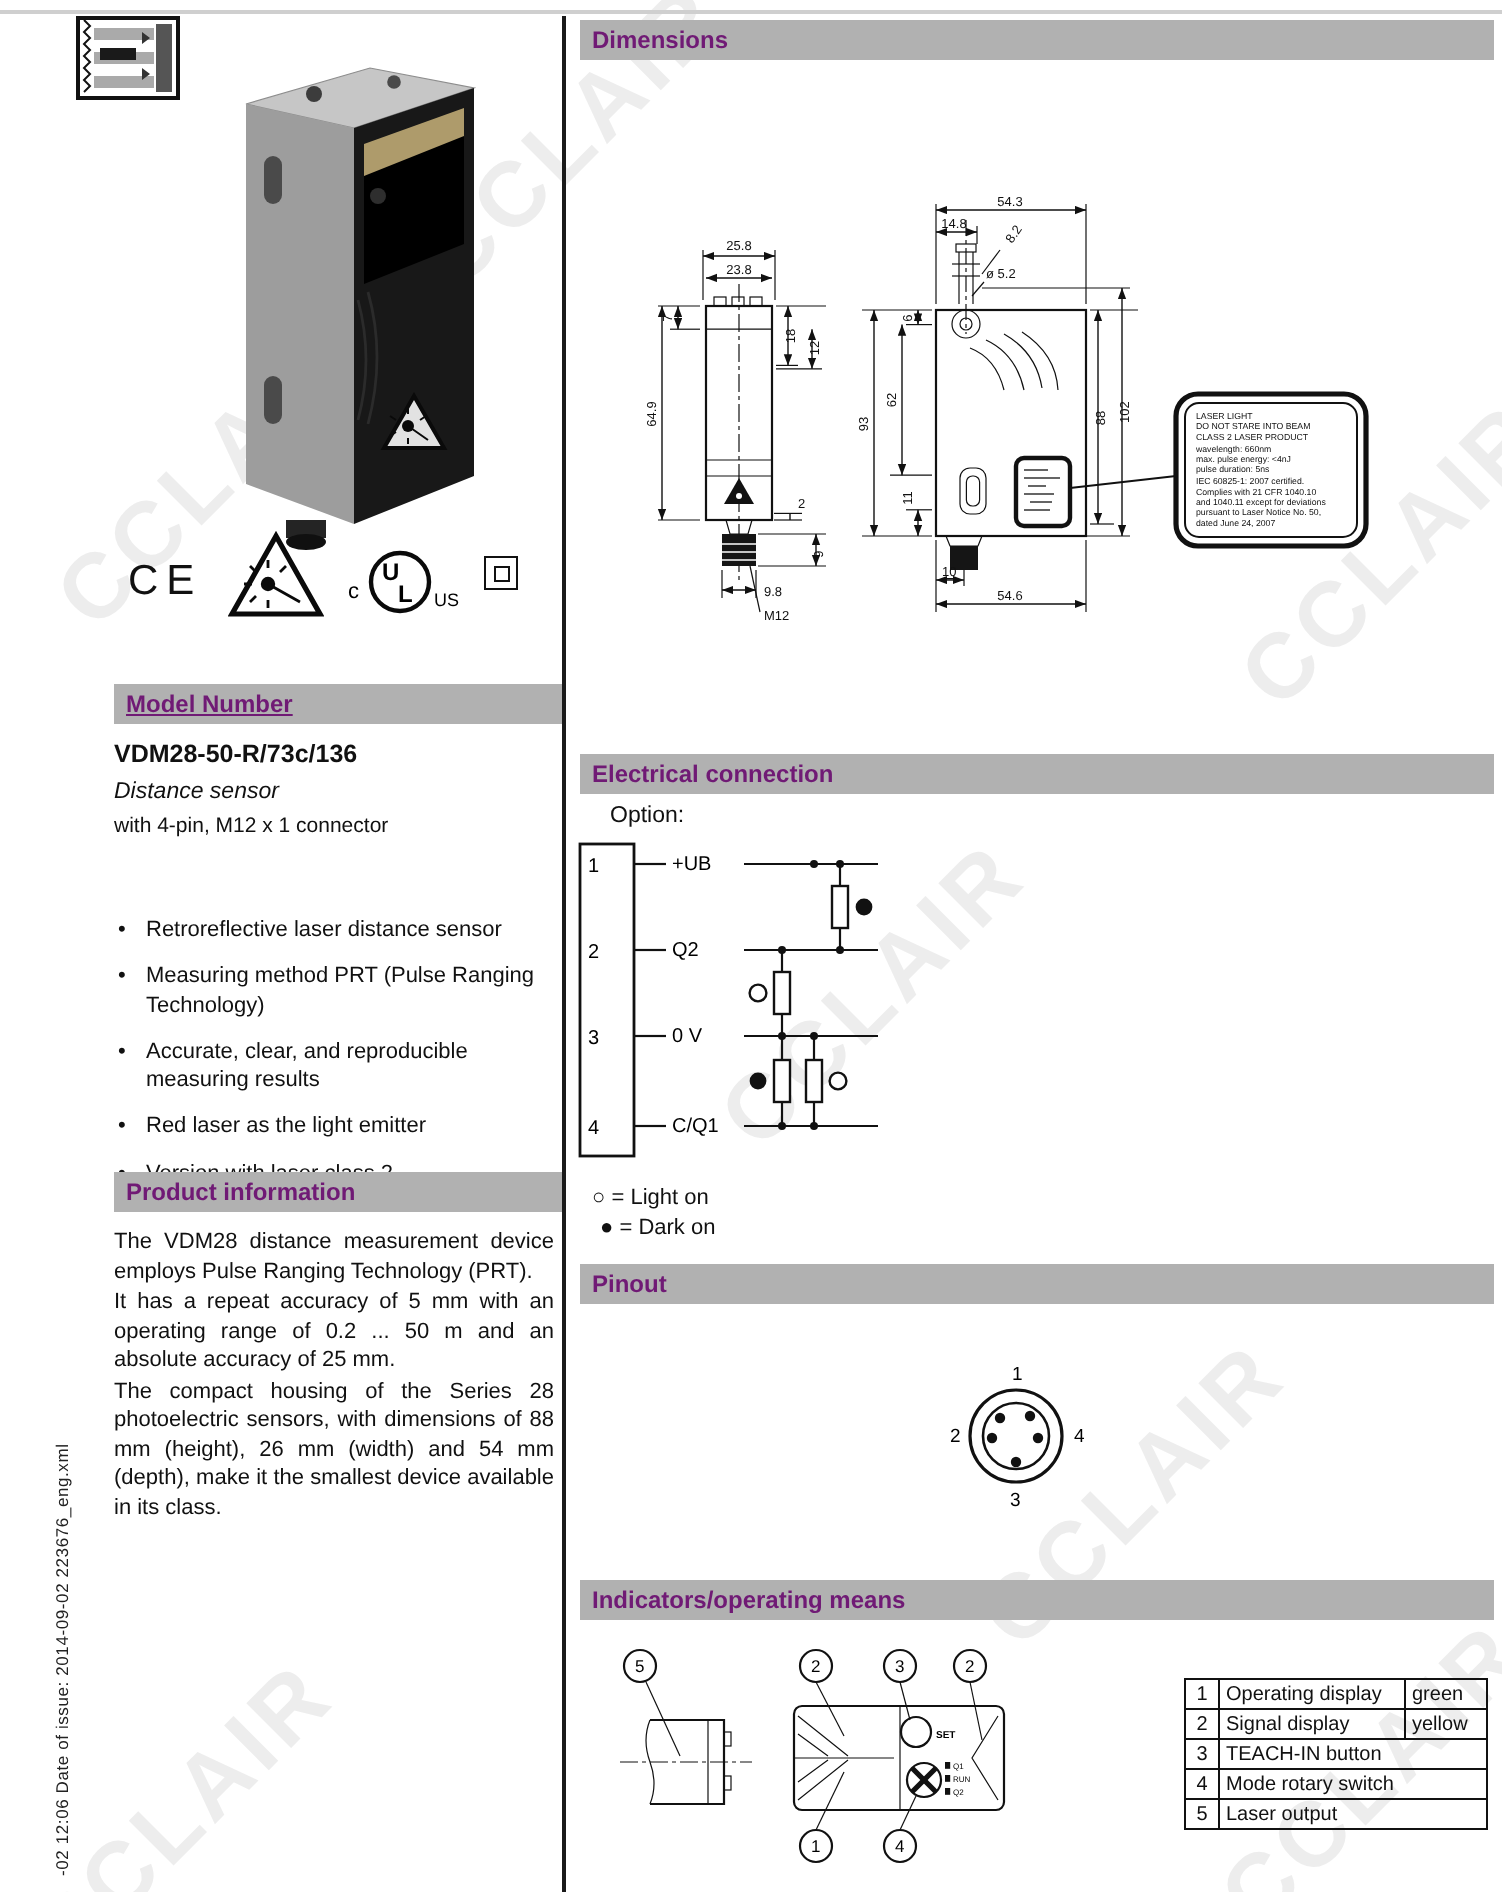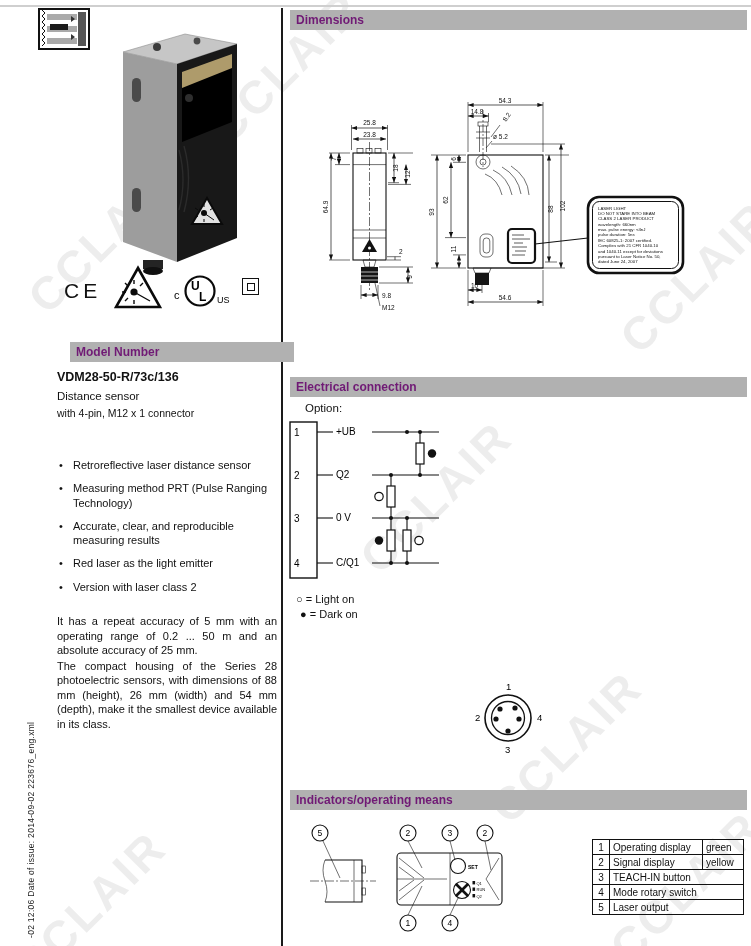--- a/index.html
+++ b/index.html
@@ -91,34 +91,36 @@
       <circle cx="28" cy="18" r="14.5" fill="none" stroke="#0a0a0a" stroke-width="2.2"></circle>
       <text x="19" y="17" font-size="12" font-weight="bold">U</text>
       <text x="27" y="28" font-size="12" font-weight="bold">L</text>
       <text x="45" y="30" font-size="9">US</text>
     </svg>
     <div class="abs sq-outer" style="left:178px;top:13px;">
         <div class="sq-inner"></div>
       </div>
   </div>
 
-  <div class="abs hdr" style="left:70px;top:342px;width:218px;">Model Number</div>
+  <div class="abs hdr" style="left:57px;top:342px;width:218px;text-decoration:underline;">Model Number</div>
   <div class="abs" style="left:57px;top:370px;font-size:12.5px;font-weight:bold;">VDM28-50-R/73c/136</div>
-  <div class="abs" style="left:57px;top:390px;font-size:11.5px;">Distance sensor</div>
+  <div class="abs" style="left:57px;top:390px;font-size:11.5px;font-style:italic;">Distance sensor</div>
   <div class="abs" style="left:57px;top:407px;font-size:10.5px;">with 4-pin, M12 x 1 connector</div>
 
   <ul class="abs feature-list" style="left:57px;top:458px;width:218px;">
     <li>Retroreflective laser distance sensor</li>
     <li>Measuring method PRT (Pulse Ranging Technology)</li>
     <li>Accurate, clear, and reproducible measuring results</li>
     <li>Red laser as the light emitter</li>
     <li>Version with laser class 2</li>
   </ul>
 
+  <div class="abs hdr" style="left:57px;top:586px;width:218px;">Product information</div>
   <div class="abs pinfo" style="left:57px;top:614px;width:220px;">
+    <p>The VDM28 distance measurement device employs Pulse Ranging Technology (PRT).</p>
     <p>It has a repeat accuracy of 5 mm with an operating range of 0.2 ... 50 m and an absolute accuracy of 25 mm.</p>
     <p>The compact housing of the Series 28 photoelectric sensors, with dimensions of 88 mm (height), 26 mm (width) and 54 mm (depth), make it the smallest device available in its class.</p>
   </div>
 
   <span class="vtext" style="left:26px;top:938px;">-02 12:06    Date of issue: 2014-09-02    223676_eng.xml</span>
 
   <div class="abs hdr" style="left:290px;top:10px;width:451px;">Dimensions</div>
 
   <svg class="abs" style="left:287px;top:92px;" width="462" height="290" viewBox="0 0 462 290">
     <defs>
@@ -316,20 +318,21 @@
 
   <div class="abs legend-line" style="left:296px;top:592px;">
     <span>○</span>
     <span>= Light on</span>
   </div>
   <div class="abs legend-line" style="left:300px;top:607px;">
     <span>●</span>
     <span>= Dark on</span>
   </div>
 
+  <div class="abs hdr" style="left:290px;top:632px;width:451px;">Pinout</div>
   <svg class="abs" style="left:458px;top:660px;" width="110" height="110" viewBox="0 0 110 110">
     <circle cx="50" cy="58" r="23" fill="#fff" stroke="#111" stroke-width="1.6"></circle>
     <circle cx="50" cy="58" r="16.5" fill="#fff" stroke="#111" stroke-width="1.3"></circle>
     <circle cx="42" cy="49" r="2.6" fill="#111"></circle>
     <circle cx="57" cy="48" r="2.6" fill="#111"></circle>
     <circle cx="38" cy="59" r="2.6" fill="#111"></circle>
     <circle cx="61" cy="59" r="2.6" fill="#111"></circle>
     <circle cx="50" cy="71" r="2.6" fill="#111"></circle>
     <text x="48" y="30" font-size="9.5">1</text>
     <text x="17" y="61" font-size="9.5">2</text>

